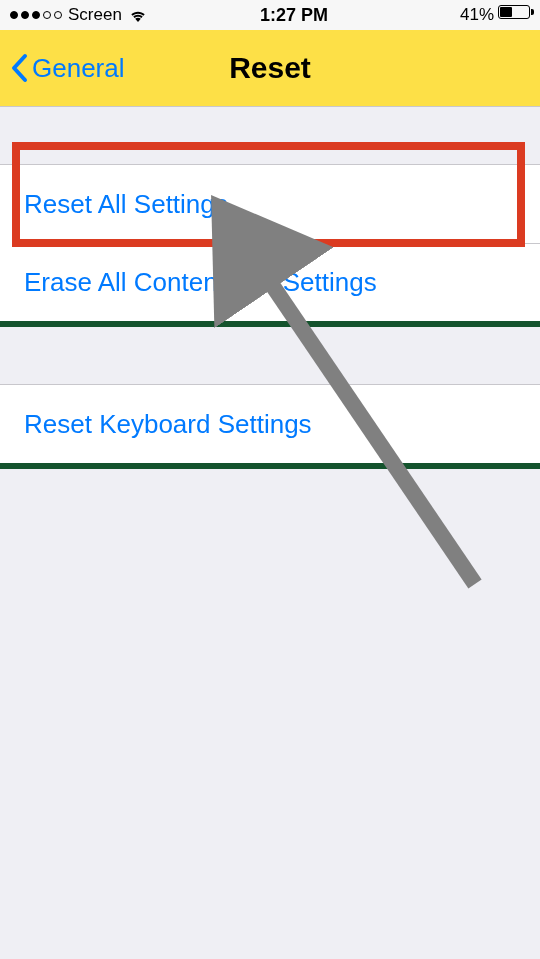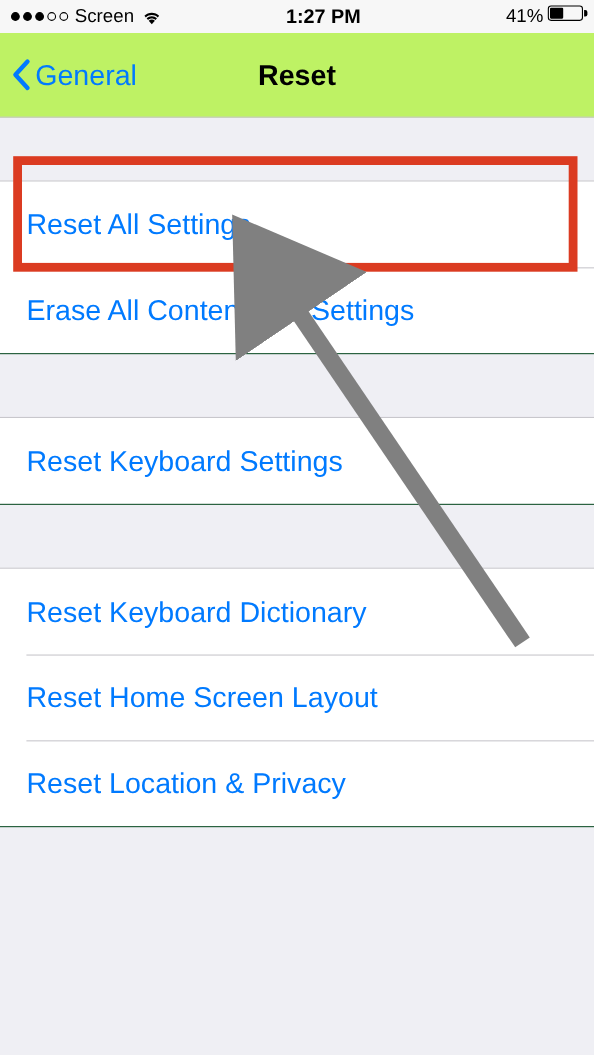--- a/index.html
+++ b/index.html
@@ -92,21 +92,21 @@
       left: 1px;
       top: 1px;
       bottom: 1px;
       width: 41%;
       background: #000;
       border-radius: 1px;
     }
     
     .nav-bar {
       height: 77px;
-      background: #bef264;
+      background: #fde047;
       border-bottom: 1px solid #c8c7cc;
       display: flex;
       align-items: center;
       position: relative;
       padding: 0 10px;
     }
     .back-btn {
       display: flex;
       align-items: center;
       color: #007aff;
@@ -114,38 +114,38 @@
       font-weight: 400;
       gap: 4px;
     }
     .back-chevron svg {
       display: block;
     }
     .nav-title {
       position: absolute;
       left: 50%;
       transform: translateX(-50%);
-      font-size: 26px;
+      font-size: 30px;
       font-weight: 600;
       color: #000;
     }
     
     .content {
       padding-top: 0;
     }
     .group-spacer {
       height: 57px;
     }
     .group-spacer.small {
       height: 57px;
     }
     .cell-group {
       background: #fff;
       border-top: 1px solid #c8c7cc;
-      border-bottom: 1px solid #14532d;
+      border-bottom: 6px solid #14532d;
     }
     .cell {
       min-height: 78px;
       display: flex;
       align-items: center;
       padding: 0 24px;
       color: #007aff;
       font-size: 26px;
       font-weight: 400;
       position: relative;
@@ -226,31 +226,20 @@
   <div class="group-spacer small"></div>
 
   <div class="cell-group">
     <div class="cell">
       <span>Reset Keyboard Settings</span>
     </div>
   </div>
 
   <div class="group-spacer small"></div>
 
-  <div class="cell-group">
-    <div class="cell">
-      <span>Reset Keyboard Dictionary</span>
-    </div>
-    <div class="cell">
-      <span>Reset Home Screen Layout</span>
-    </div>
-    <div class="cell">
-      <span>Reset Location &amp; Privacy</span>
-    </div>
-  </div>
 
 </div>
 
 <div class="highlight-box" style="left:12px; top:142px; width:513px; height:105px;"></div>
 
 <svg class="arrow-overlay" style="left:0; top:0;" width="540" height="959">
   <defs>
     <marker id="arrowhead" markerWidth="7" markerHeight="9" refX="3" refY="4.5" orient="auto">
       <polygon points="0,0 7,4.5 0,9" fill="#808080"></polygon>
     </marker>

